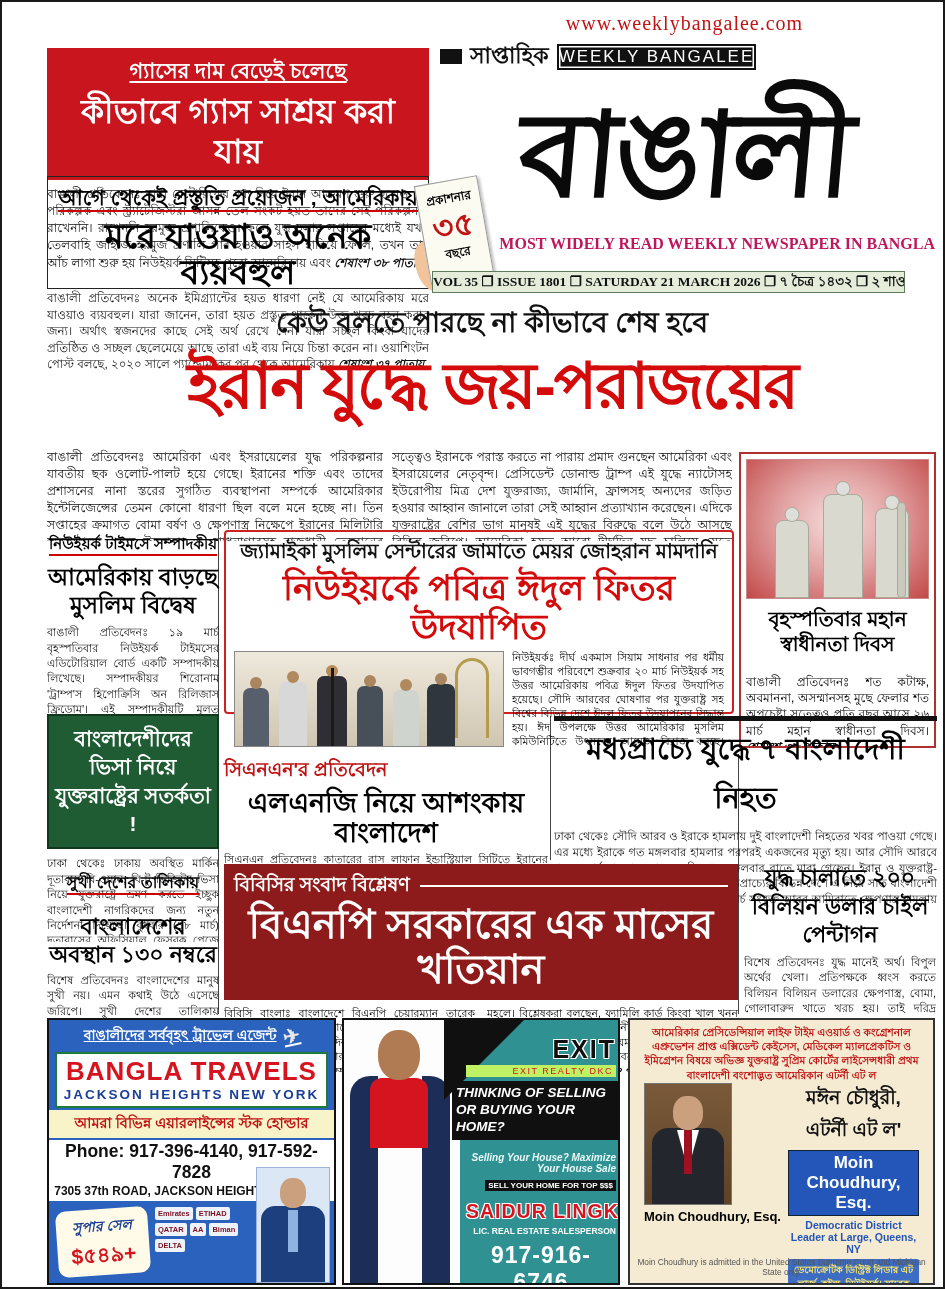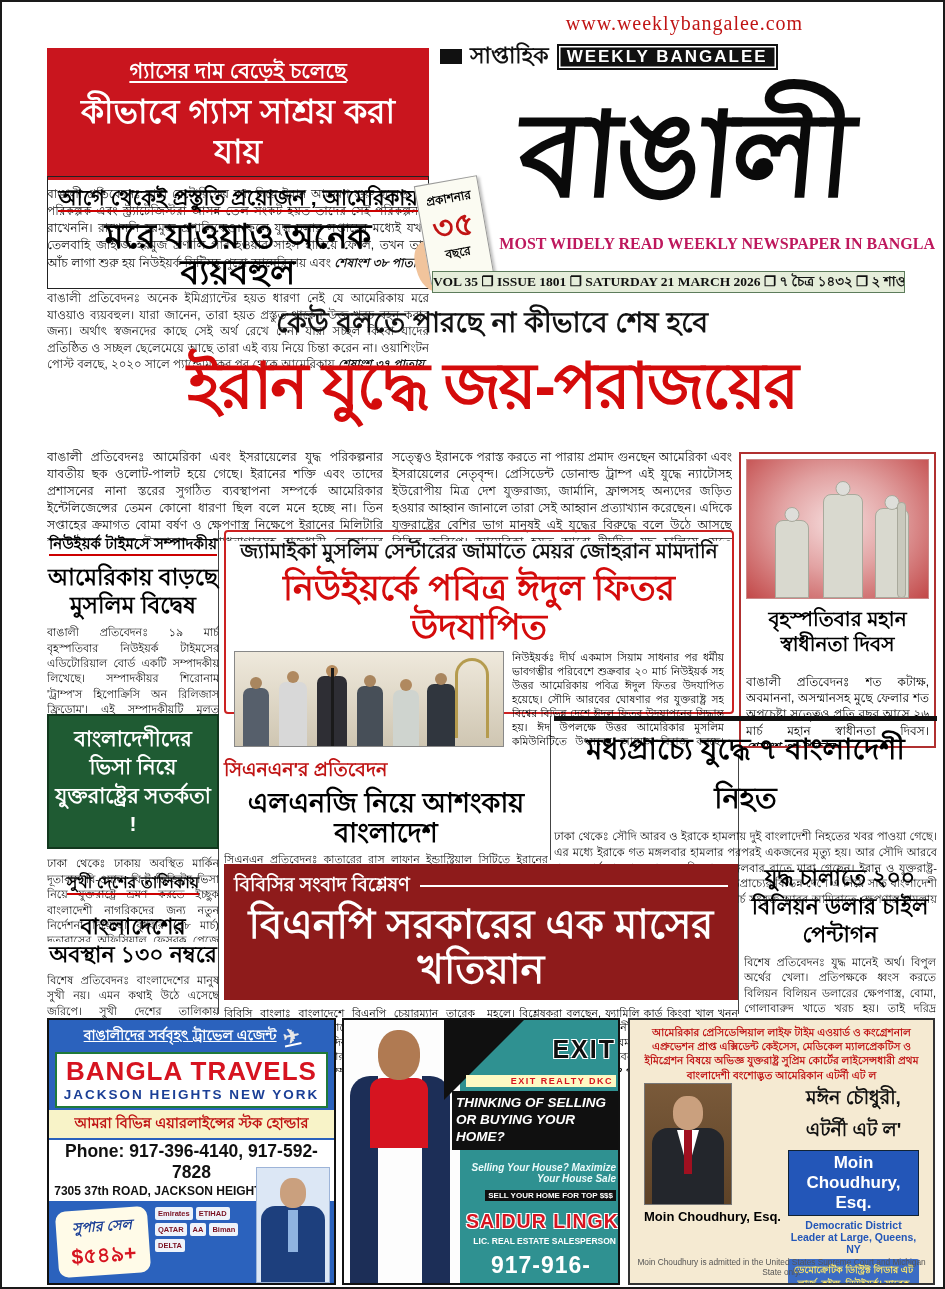--- a/index.html
+++ b/index.html
@@ -25,22 +25,22 @@
   .a-die .kick span { border-bottom:2.5px solid #c00; padding-bottom:1px; }
   .a-die .head { text-align:center; font-size:34px; font-weight:900; line-height:1.05; margin:2px 0 3px; }
 
   
   .masthead { left:430px; top:10px; width:505px; height:256px; }
   .mh-url { text-align:center; color:#c01414; font-weight:normal; font-size:20px;
             font-family:"Liberation Serif", serif; letter-spacing:1px; }
   .mh-brandrow { display:flex; align-items:center; gap:8px; margin:3px 0 0 8px; }
   .mh-sq { width:22px; height:15px; background:#111; }
   .mh-bn { font-size:22px; font-weight:800; color:#111; }
-  .mh-en { background:#111; color:#fff; font-weight:bold; font-size:17px; letter-spacing:2px;
-           padding:1px 8px; border:2px solid #111; box-shadow:inset 0 0 0 1.5px #fff; }
+  .mh-en { background:#111; color:#fff; font-weight:normal; font-size:17px; letter-spacing:2px;
+           padding:1px 0; border:2px solid #111; box-shadow:inset 0 0 0 1.5px #fff; }
   .mh-logo { font-size:118px; font-weight:900; text-align:center; line-height:160px; height:160px;
              transform:skewX(-5deg); letter-spacing:-4px; color:#0a0a0a; overflow:hidden; }
   .mh-tagline { text-align:right; color:#be185d; font-weight:bold; font-size:16px;
                 font-family:"Liberation Serif", serif; padding-right:2px; }
   .badge { position:absolute; left:-10px; top:168px; width:64px; height:100px; background:#fbfbf2;
            border:1px solid #999; transform:rotate(-10deg); text-align:center; padding-top:8px;
            box-shadow:2px 2px 3px rgba(0,0,0,.25); }
   .badge .b-top,.badge .b-bot { font-size:12px; font-weight:800; }
   .badge .b-num { font-size:32px; font-weight:900; color:#c01414; line-height:1.1; }
   .badge-hand { position:absolute; left:-16px; top:228px; width:34px; height:52px; background:#f1c49c;
@@ -160,22 +160,22 @@
   .ad2-left { position:absolute; left:0; top:0; width:116px; height:100%; background:#fdfdfd; }
   .ag-head { position:absolute; left:34px; top:10px; width:42px; height:50px; border-radius:46%; background:#b07a52; }
   .ag-shirt { position:absolute; left:26px; top:58px; width:58px; height:70px; border-radius:12px 12px 0 0; background:#d61420; }
   .ag-coat { position:absolute; left:6px; top:56px; width:100px; height:207px; border-radius:20px 20px 0 0; background:#1c2e57;
              clip-path:polygon(0 0,28% 0,28% 100%,72% 100%,72% 0,100% 0,100% 100%,0 100%); }
   .ad2-right { position:absolute; left:116px; top:11px; width:162px; height:100%; padding:4px 6px; color:#fff; }
   .ad2-wedge { position:absolute; left:100px; top:0; width:80px; height:80px; background:#101010;
                clip-path:polygon(0 0,100% 0,0 100%); }
   .exit-logo { text-align:right; font-weight:900; font-size:25px; color:#101010; letter-spacing:2px;
                text-shadow:-1px -1px 0 #fff,1px -1px 0 #fff,-1px 1px 0 #fff,1px 1px 0 #fff; position:relative; }
-  .exit-sub { text-align:right; background:#fef9c3; color:#d61420; font-weight:700; font-size:9px;
-              letter-spacing:1.5px; padding:1px 3px; margin-top:11px; }
+  .exit-sub { text-align:right; background:#bef264; color:#d61420; font-weight:400; font-size:9px;
+              letter-spacing:1.5px; padding:1px 3px; margin-top:1px; }
   .ad2-think { background:#101010; color:#fff; font-weight:900; font-size:13.5px; text-align:left;
                line-height:1.25; padding:4px 4px; margin:4px -6px 12px -14px;font-style:italic; }
   .ad2-it { font-style:italic; font-weight:bold; font-size:10px; text-align:right; margin-top:4px; color:#eafafa; }
   .ad2-top$ { }
   .ad2-strip { background:#101010; color:#fff; font-weight:800; font-size:8px; text-align:left;
                padding:1px 3px; display:inline-block; margin-top:2px; }
   .ad2-agent { color:#d61420; font-weight:900; font-size:19.5px; letter-spacing:1px; margin-top:8px;
                text-shadow:-1px -1px 0 #fff,1px -1px 0 #fff,-1px 1px 0 #fff,1px 1px 0 #fff; white-space:nowrap; }
   .ad2-lic { font-weight:800; font-size:8.5px; text-align:right; margin-top:3px; }
   .ad2-phone { font-weight:900; font-size:23px; text-align:center; margin-top:6px; letter-spacing:1px; }

